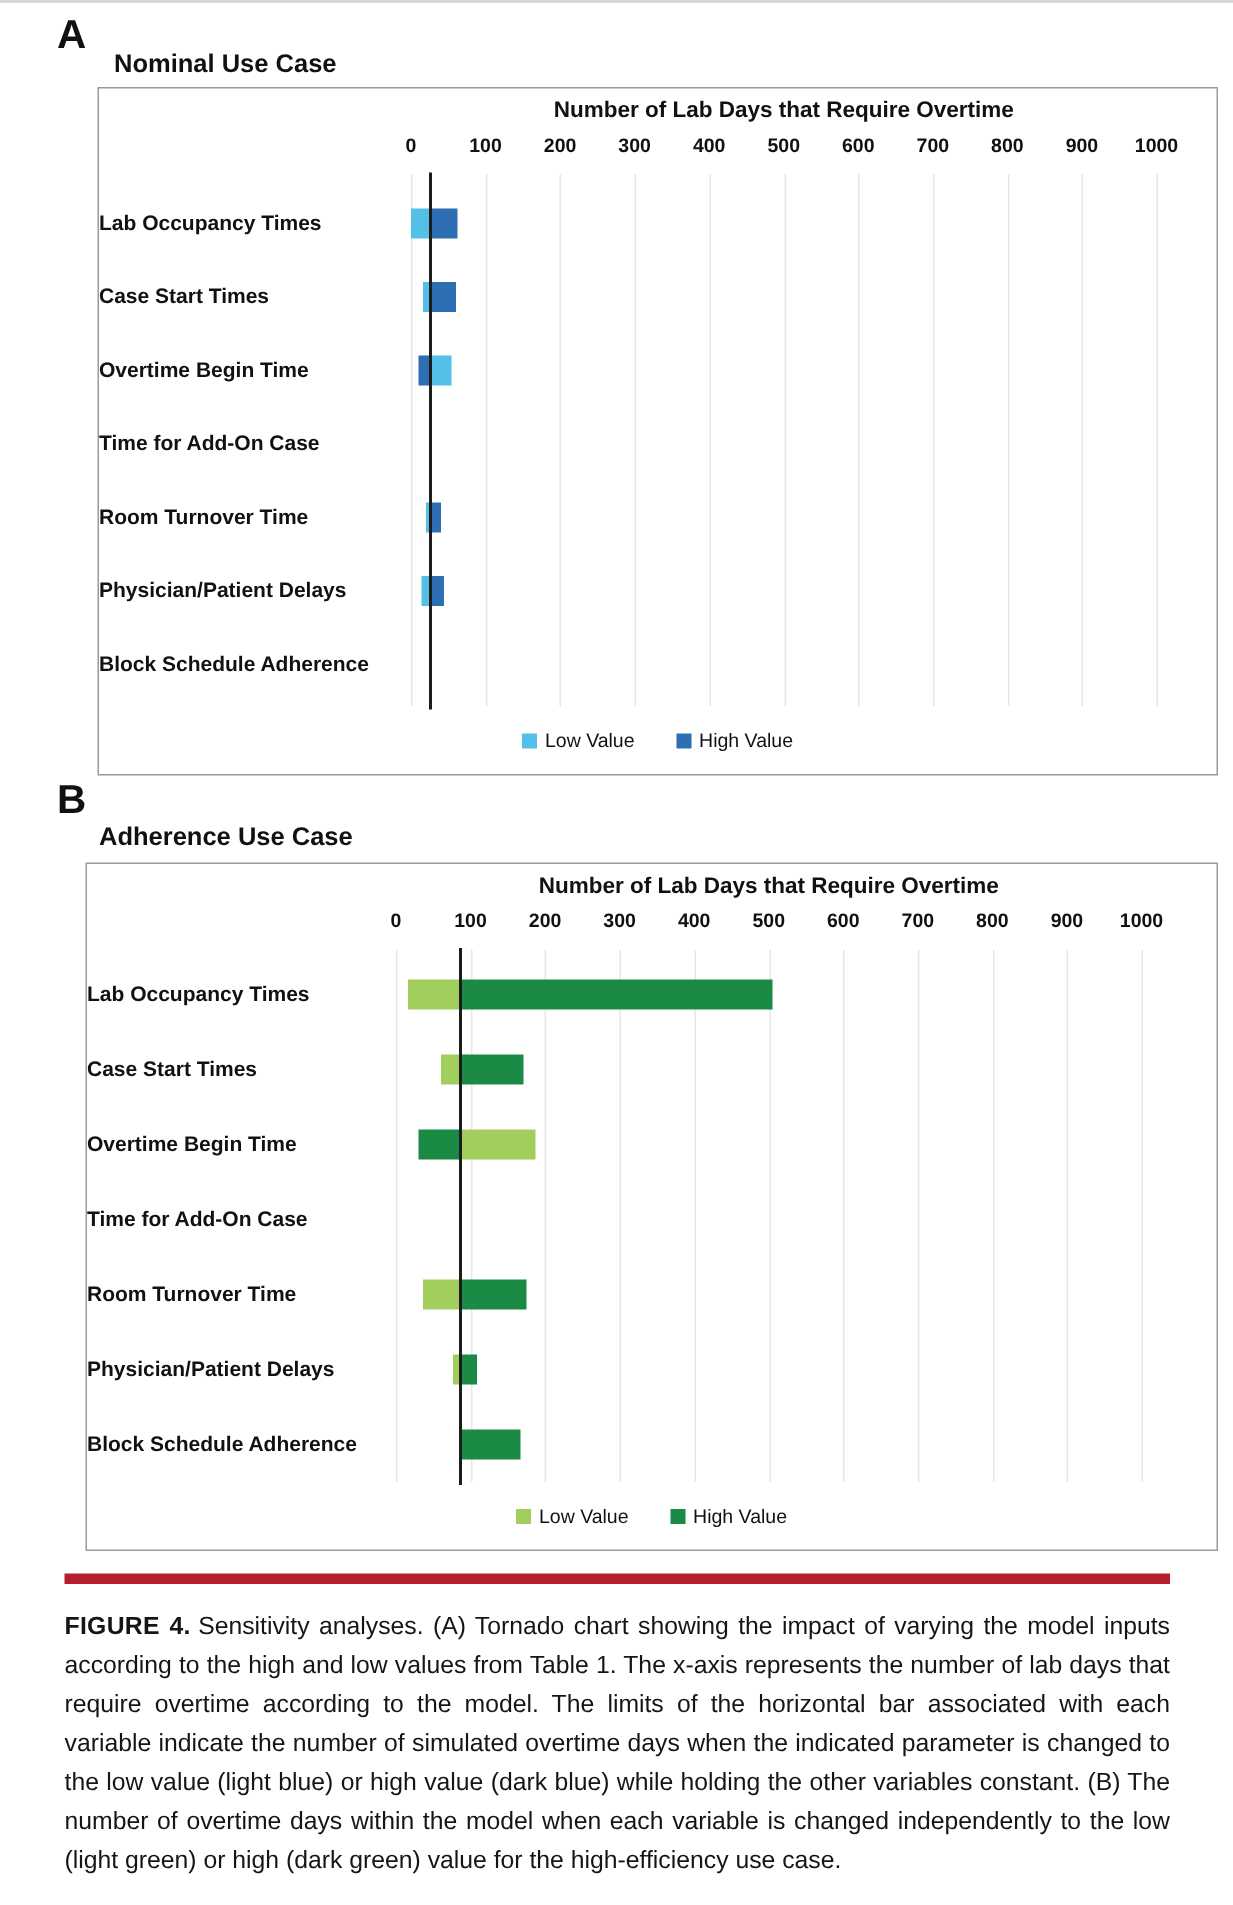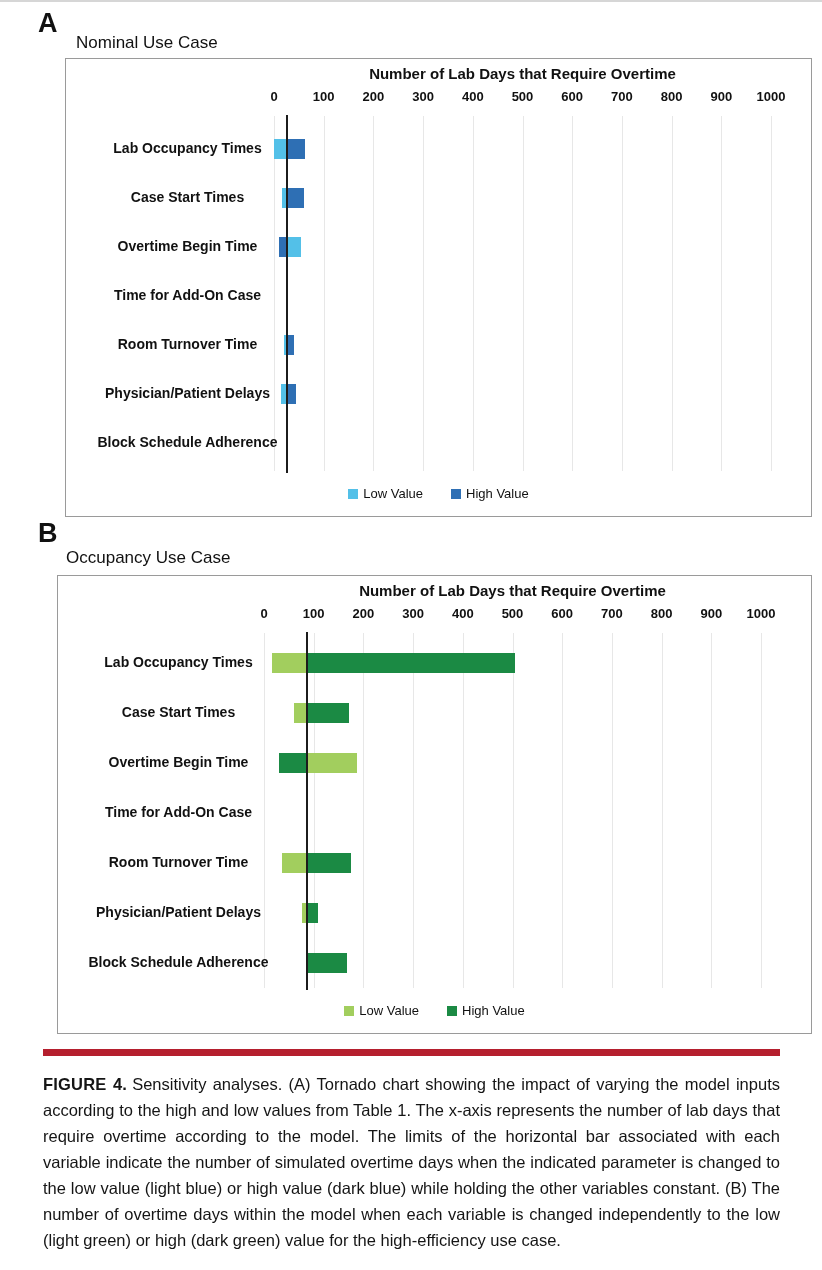--- a/index.html
+++ b/index.html
@@ -1,28 +1,28 @@
 <!DOCTYPE html>
 <html><head>
 <meta charset="utf-8">
 <style>
   html,body{margin:0;padding:0;background:#fff;}
   .page{position:relative;width:822px;height:1270px;background:#ffffff;overflow:hidden;
         font-family:"Liberation Sans",sans-serif;color:#1a1a1a;}
   .top-hairline{position:absolute;left:0;top:0;width:822px;height:2px;background:#d6d6d6;}
   .panel-letter{position:absolute;font-size:27px;font-weight:bold;color:#111;}
-  .chart-title{position:absolute;font-size:17px;font-weight:normal;color:#111;}
+  .chart-title{position:absolute;font-size:17px;font-weight:bold;color:#111;}
   .chart-box{position:absolute;border:1px solid #9a9a9a;background:#fff;}
   .axis-title{position:absolute;font-size:15px;font-weight:bold;white-space:nowrap;
               transform:translateX(-50%);color:#111;}
   .tick-label{position:absolute;width:70px;text-align:center;font-size:13px;font-weight:bold;color:#111;}
   .gridline{position:absolute;width:1px;background:#e7e7e7;z-index:0;}
   .baseline{position:absolute;width:2px;background:#1c1c1c;z-index:3;}
-  .cat-label{position:absolute;text-align:center;font-size:14px;font-weight:bold;color:#111;
-             white-space:nowrap;margin-left:23px;}
+  .cat-label{position:absolute;text-align:left;font-size:14px;font-weight:bold;color:#111;
+             white-space:nowrap;}
   .bar{position:absolute;height:20px;}
   .bar.low{z-index:1;}
   .bar.high{z-index:2;}
   .legend{position:absolute;left:0;right:0;display:flex;justify-content:center;gap:28px;}
   .legend-item{display:flex;align-items:center;gap:5px;}
   .legend-swatch{width:10px;height:10px;display:inline-block;}
   .legend-text{font-size:13px;font-weight:normal;color:#111;}
   .figure-rule{position:absolute;left:43px;width:737px;height:7px;background:#B51F2E;}
   .caption{position:absolute;left:43px;width:737px;font-size:16.5px;line-height:26px;
            text-align:justify;color:#151515;}
@@ -87,21 +87,21 @@
           <div class="legend-swatch" style="background: rgb(83, 192, 232);"></div>
           <div class="legend-text">Low Value</div>
         </div>
         <div class="legend-item">
           <div class="legend-swatch" style="background: rgb(46, 111, 180);"></div>
           <div class="legend-text">High Value</div>
         </div>
       </div>
     </div>
     <div class="panel-letter" style="left: 38px; top: 518px;">B</div>
-    <div class="chart-title" style="left: 66px; top: 548px;">Occupancy Use Case</div>
+    <div class="chart-title" style="left: 66px; top: 548px;">Adherence Use Case</div>
     <div class="chart-box" style="left: 57px; top: 575px; width: 753px; height: 457px;">
       <div class="axis-title" style="left: 454.5px; top: 6px;">Number of Lab Days that Require Overtime</div>
       <div class="tick-label" style="left: 171px; top: 30px;">0</div>
       <div class="gridline" style="left: 206px; top: 57px; height: 355px;"></div>
       <div class="tick-label" style="left: 220.7px; top: 30px;">100</div>
       <div class="gridline" style="left: 255.7px; top: 57px; height: 355px;"></div>
       <div class="tick-label" style="left: 270.4px; top: 30px;">200</div>
       <div class="gridline" style="left: 305.4px; top: 57px; height: 355px;"></div>
       <div class="tick-label" style="left: 320.1px; top: 30px;">300</div>
       <div class="gridline" style="left: 355.1px; top: 57px; height: 355px;"></div>

